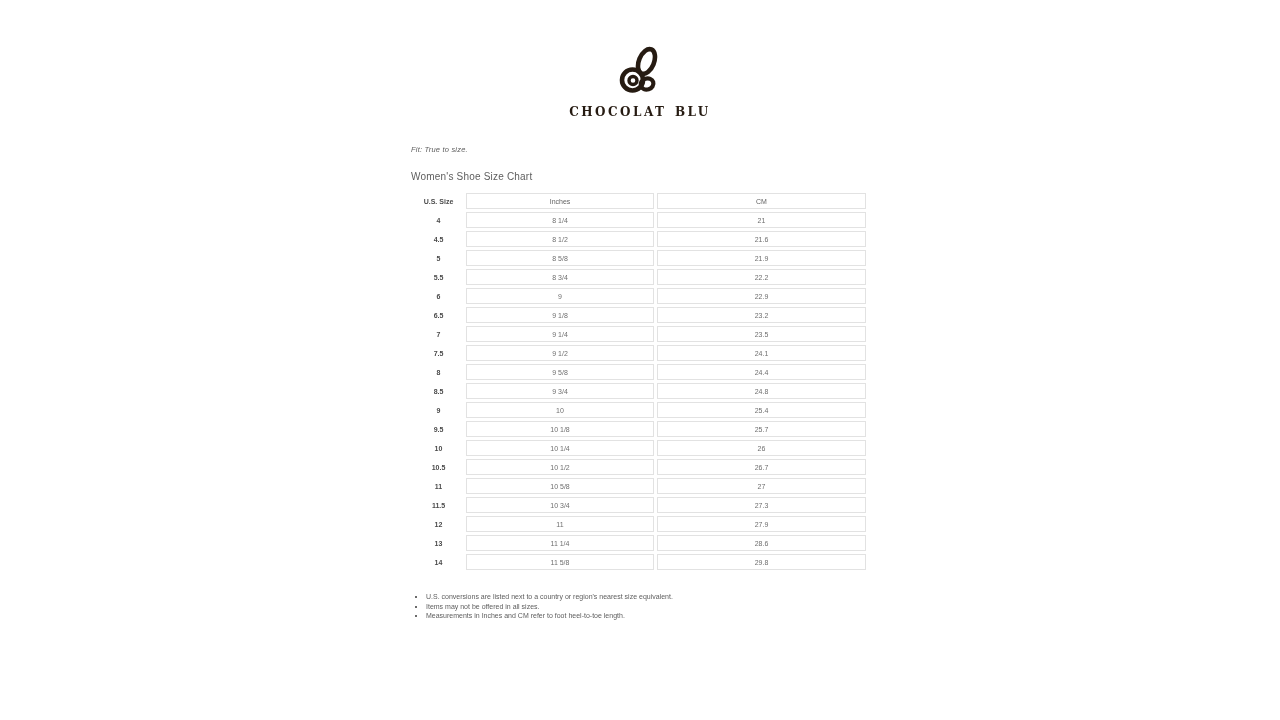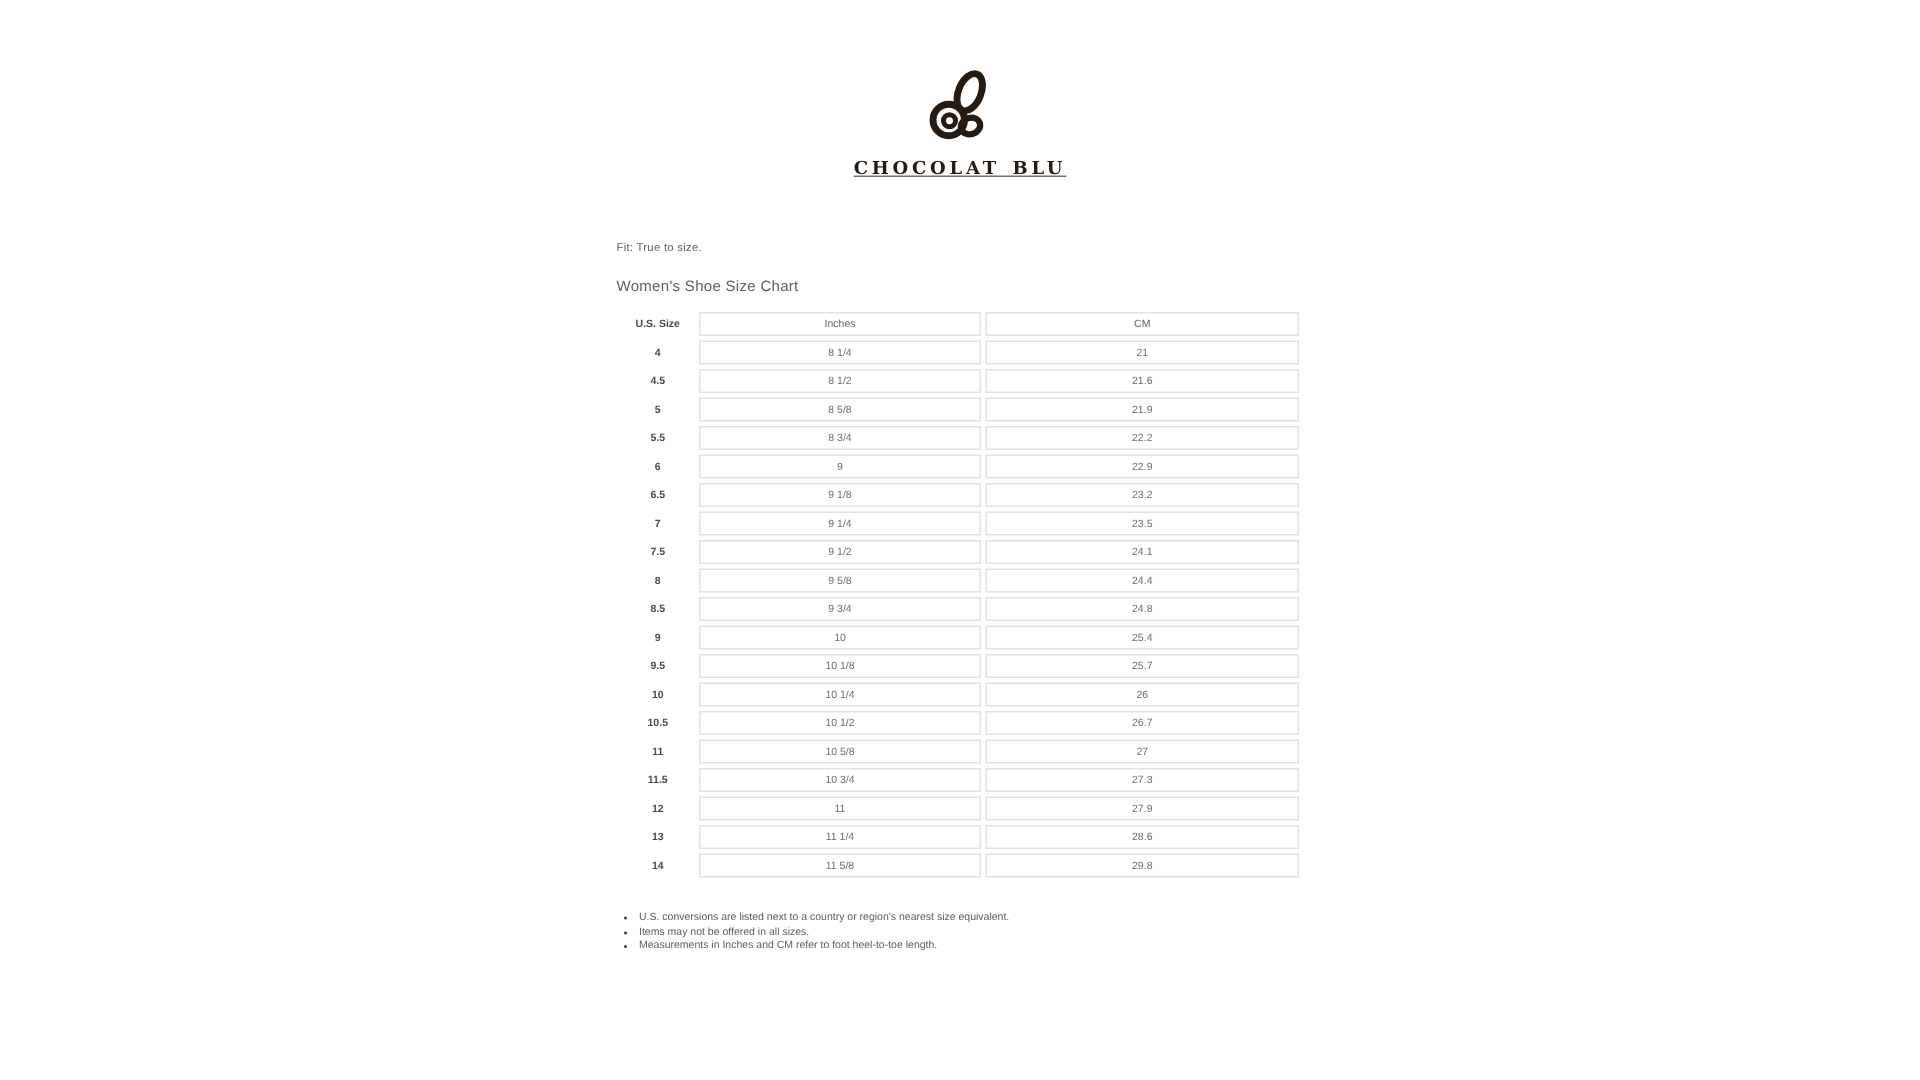--- a/index.html
+++ b/index.html
@@ -7,36 +7,36 @@
   body {
     width: 1280px; height: 720px;
     font-family: "Liberation Sans", "DejaVu Sans", sans-serif;
     color: #6e6e6e;
     overflow: hidden;
   }
   .page { width: 1280px; height: 720px; position: relative; background: #ffffff; }
   .content { width: 458px; margin: 0 auto; }
 
   
-  .logo-block { text-align: center; margin-top: 46px; text-decoration: underline; }
+  .logo-block { text-align: center; margin-top: 46px; }
   .monogram { display: inline-block; height: 49px; width: 42px; }
   .brand-name {
     font-family: "DejaVu Serif", "Liberation Serif", serif;
     font-variant: small-caps;
     text-transform: lowercase;
     font-weight: 700;
     font-size: 17px;
     letter-spacing: 2.5px;
     color: #261b12;
     margin-top: 1px;
     white-space: nowrap;
   }
 
   
-  .fit-note { margin-top: 39px; font-size: 7.5px; color: #5e5e5e; letter-spacing: 0.2px; }
+  .fit-note { margin-top: 25px; font-size: 7.5px; color: #5e5e5e; letter-spacing: 0.2px; font-style: italic; }
   .chart-title { margin-top: 17px; font-size: 10px; color: #5e5e5e; letter-spacing: 0.2px; }
 
   
   table.size-chart {
     margin-top: 8px;
     width: 100%;
     border-collapse: separate;
     border-spacing: 3px 3px;
     font-size: 7px;
     table-layout: fixed;

